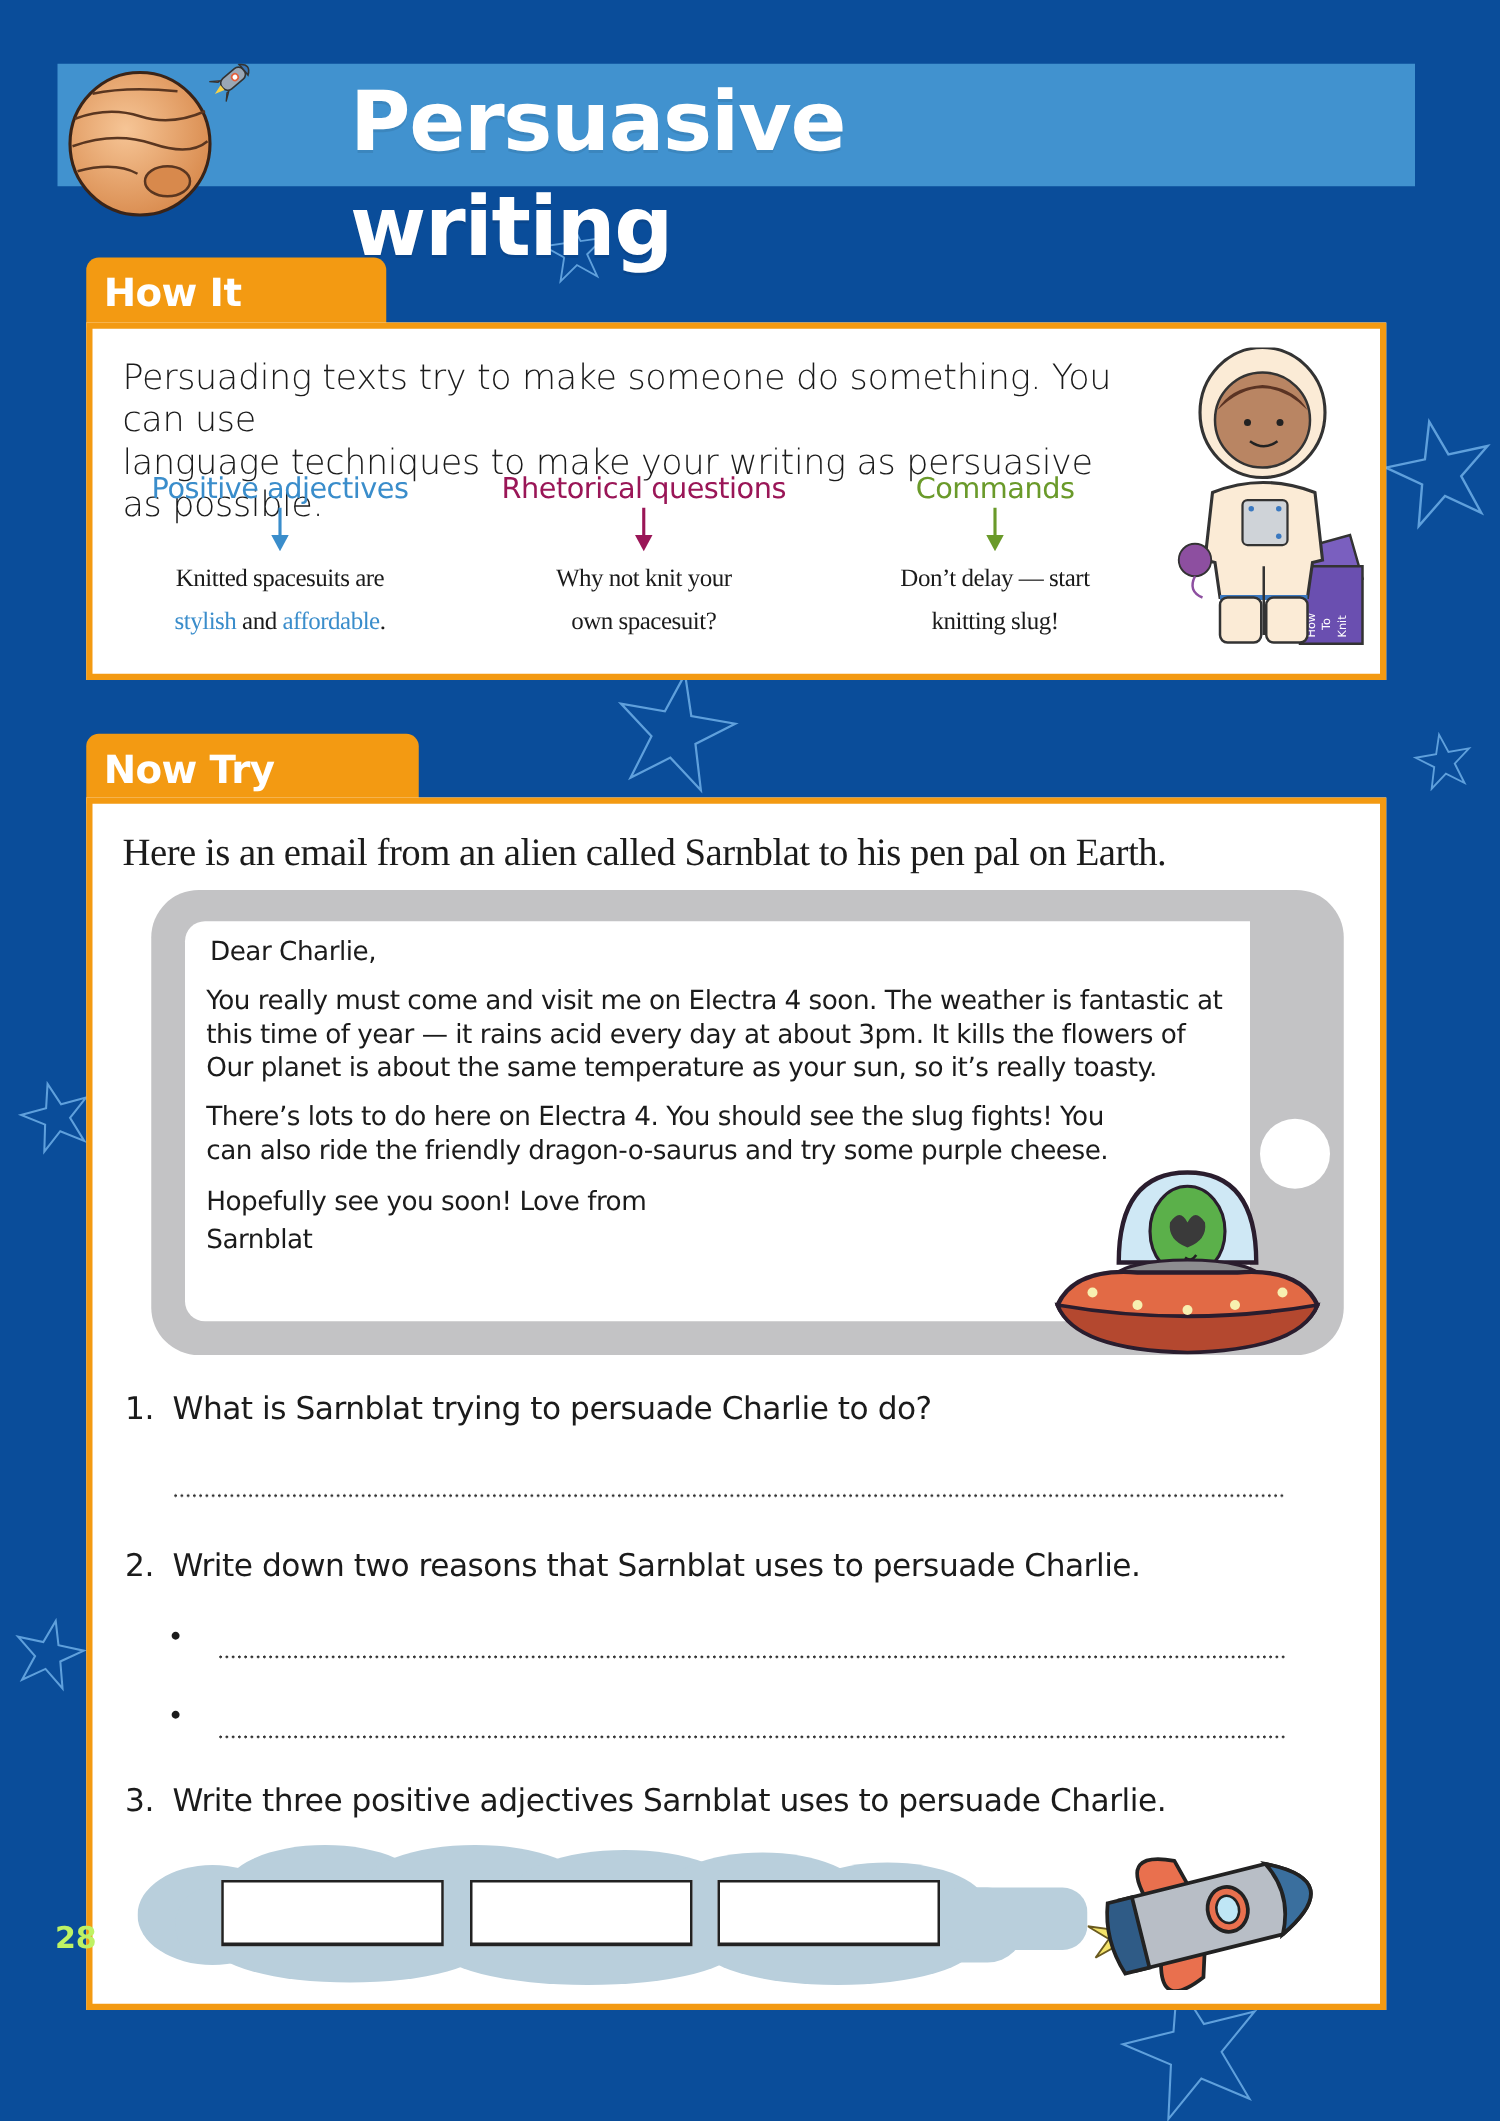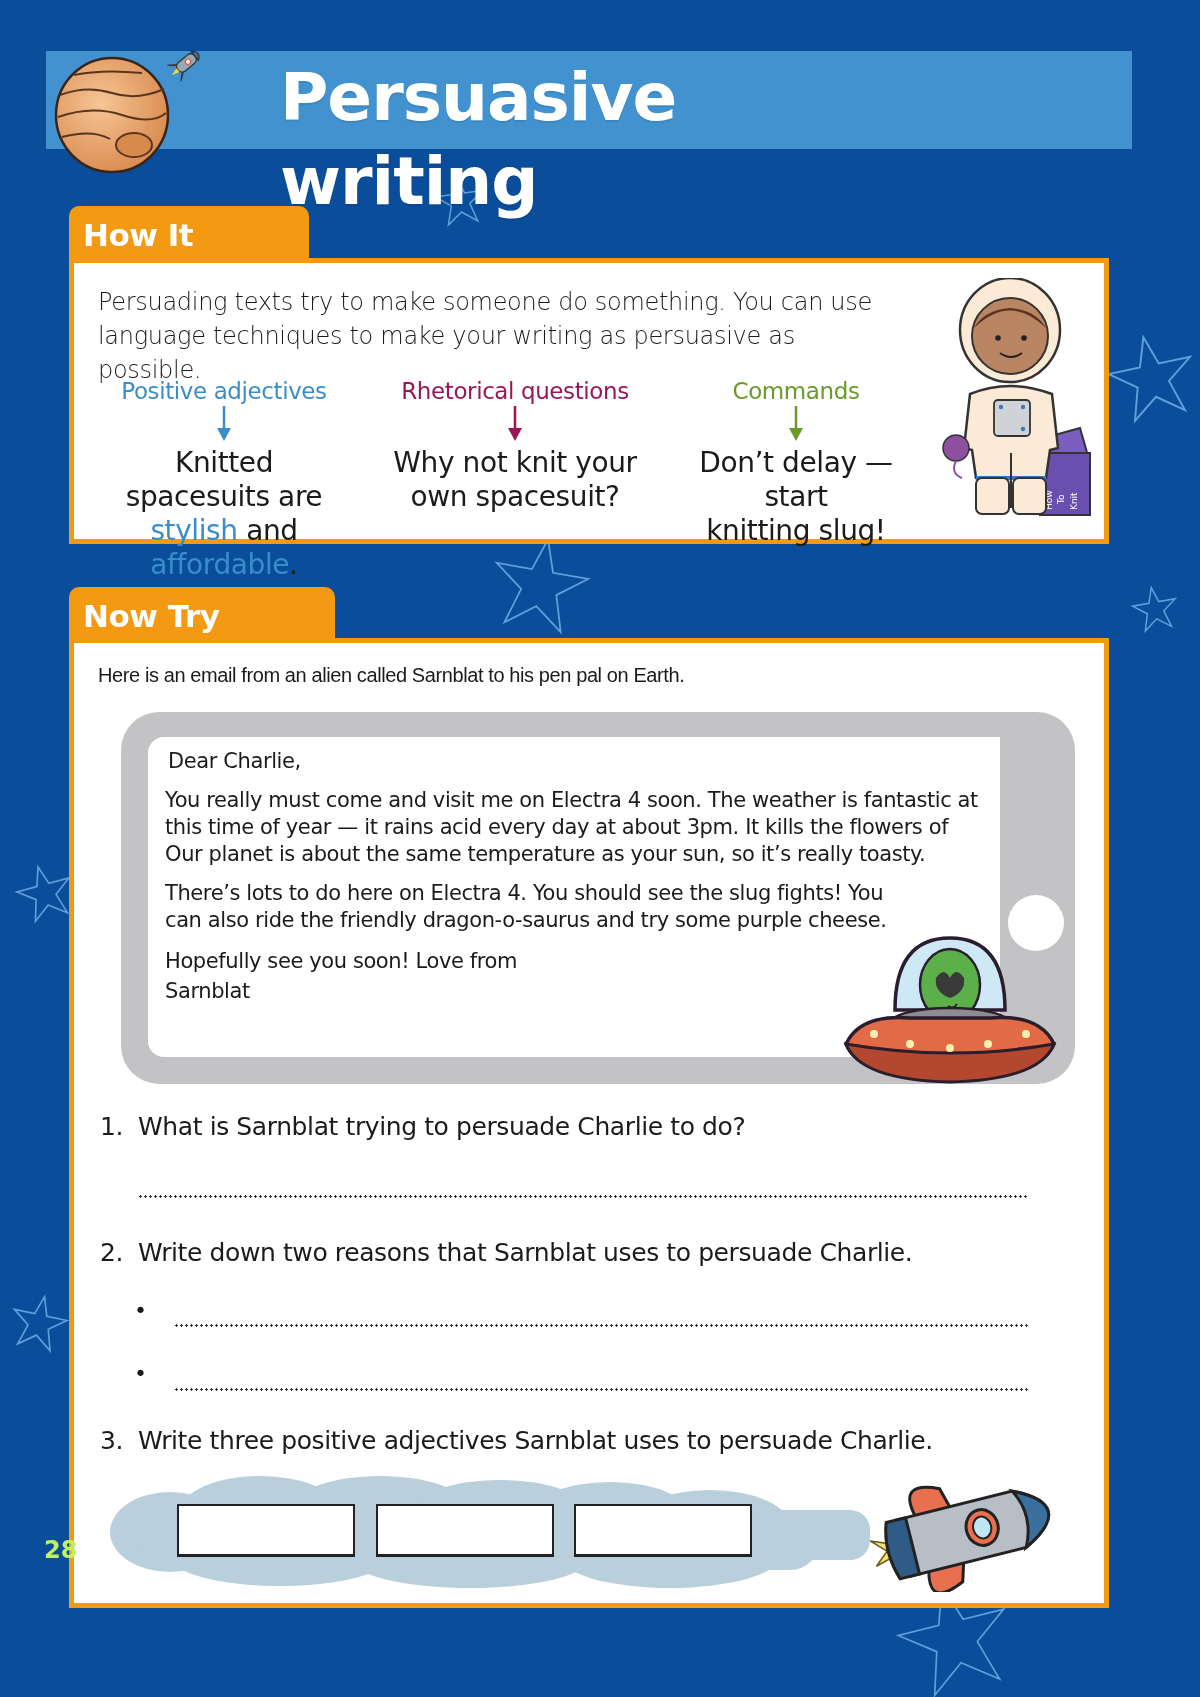--- a/index.html
+++ b/index.html
@@ -39,31 +39,31 @@
   }
   .tab-how { left: 69px; top: 206px; width: 240px; height: 56px; line-height: 58px; }
   .tab-now { left: 69px; top: 587px; width: 266px; height: 56px; line-height: 58px; }
 
   .panel {
     position: absolute; background: #fff; border: 5px solid #f39a12;
   }
   .panel-how { left: 69px; top: 258px; width: 1040px; height: 286px; }
   .panel-now { left: 69px; top: 638px; width: 1040px; height: 970px; }
 
-  .txt { font-family: Liberation Sans, sans-serif; font-size: 20px; color: #1b1b1b; }
+  .txt { font-family: Liberation Serif, serif; font-size: 31px; color: #1b1b1b; }
 
   .intro {
-    left: 98px; top: 285px; width: 800px; font-size: 24px; line-height: 34px;
+    left: 98px; top: 285px; width: 800px; font-size: 28px; line-height: 34px;
     font-family: "DejaVu Sans", sans-serif; font-weight: 300; letter-spacing: -0.3px;
   }
 
   .technique { position: absolute; text-align: center; }
   .tech-label { font-size: 23px; font-family: "DejaVu Sans", sans-serif; letter-spacing: -0.4px; }
   .tech-arrow { width: 20px; height: 36px; margin: 2px auto 4px; display: block; }
-  .tech-example { font-size: 28px; line-height: 34px; letter-spacing: -0.4px; color: #1b1b1b; }
+  .tech-example { font-size: 20px; line-height: 34px; letter-spacing: -0.4px; color: #1b1b1b; font-family: Liberation Serif, serif; }
   .blue { color: #3a8dcb; }
   .purple { color: #9a1657; }
   .green { color: #6a9a2a; }
 
   
   .phone {
     left: 121px; top: 712px; width: 954px; height: 372px;
     background: #c3c3c5; border-radius: 38px;
   }
   .screen {

